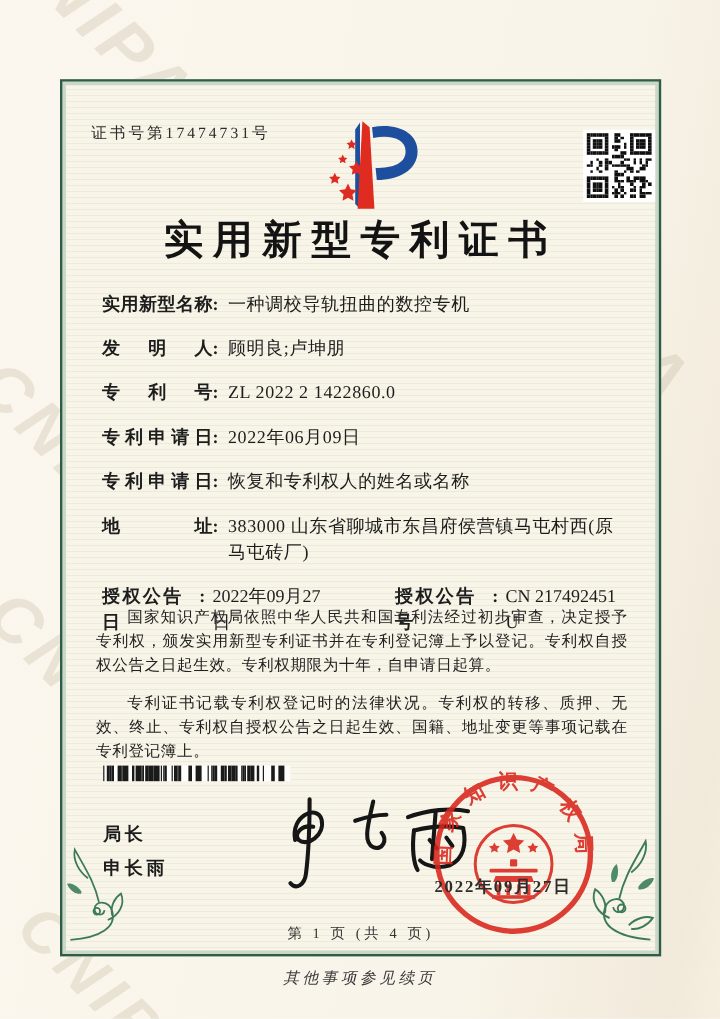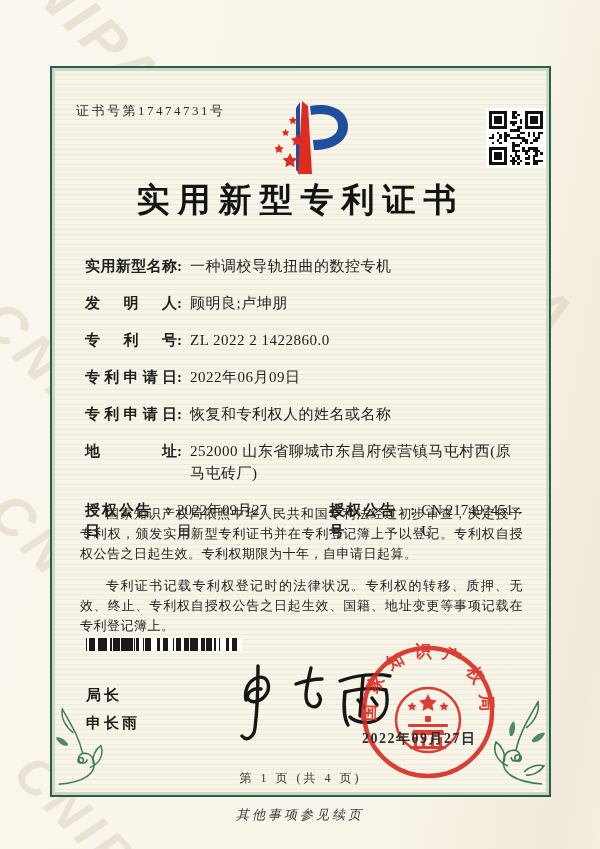--- a/index.html
+++ b/index.html
@@ -23,21 +23,21 @@
   .cert-inner{position:absolute;inset:0;}
   .cert-no{position:absolute;left:24px;top:34px;font-size:13px;letter-spacing:2.5px;color:#2b2b2b;}
   .logo{position:absolute;left:192px;top:28px;width:120px;height:86px;}
   .qr{position:absolute;left:434px;top:40px;width:60px;height:60px;background:#fff;padding:3px;box-sizing:border-box;}
   .qr-grid{display:grid;width:100%;height:100%;grid-template-columns:repeat(21,1fr);grid-template-rows:repeat(21,1fr);}
   .qr-grid div{background:transparent;}
   .qr-grid div.on{background:#101010;}
   .title{position:absolute;left:0;right:0;top:110px;margin:0;text-align:center;
          font-size:33px;font-weight:bold;letter-spacing:8px;color:#131313;}
   
-  .fields{position:absolute;left:33px;top:188px;right:26px;font-size:15px;color:#1d1d1d;}
+  .fields{position:absolute;left:33px;top:176px;right:26px;font-size:15px;color:#1d1d1d;}
   .frow{display:flex;align-items:flex-start;margin-bottom:15.5px;line-height:21.5px;}
   .flabel{display:inline-block;width:92px;text-align:justify;text-align-last:justify;
           font-weight:600;flex:0 0 92px;}
   .fcolon{font-weight:600;margin-right:8px;}
   .fvalue{flex:1;letter-spacing:0.5px;}
   .grant-row{display:flex;margin-top:1px;line-height:21.5px;}
   .grant-pair{display:flex;}
   .grant-pair .flabel2{font-weight:600;letter-spacing:2px;}
   .grant-pair .fcolon{margin-right:6px;}
   .grant-pair.right{margin-left:52px;}
@@ -571,21 +571,21 @@
           <span class="fvalue">2022年06月09日</span>
         </div>
         <div class="frow">
           <span class="flabel">专利申请日</span>
             <span class="fcolon">:</span>
           <span class="fvalue">恢复和专利权人的姓名或名称</span>
         </div>
         <div class="frow">
           <span class="flabel">地址</span>
             <span class="fcolon">:</span>
-          <span class="fvalue">252000 山东省聊城市东昌府侯营镇马屯村西(原马屯砖厂)</span>
+          <span class="fvalue">383000 山东省聊城市东昌府侯营镇马屯村西(原马屯砖厂)</span>
         </div>
         <div class="grant-row">
           <span class="grant-pair">
             <span class="flabel2">授权公告日</span>
               <span class="fcolon">:</span>
             <span>2022年09月27日</span>
           </span>
           <span class="grant-pair right">
             <span class="flabel2">授权公告号</span>
               <span class="fcolon">:</span>

